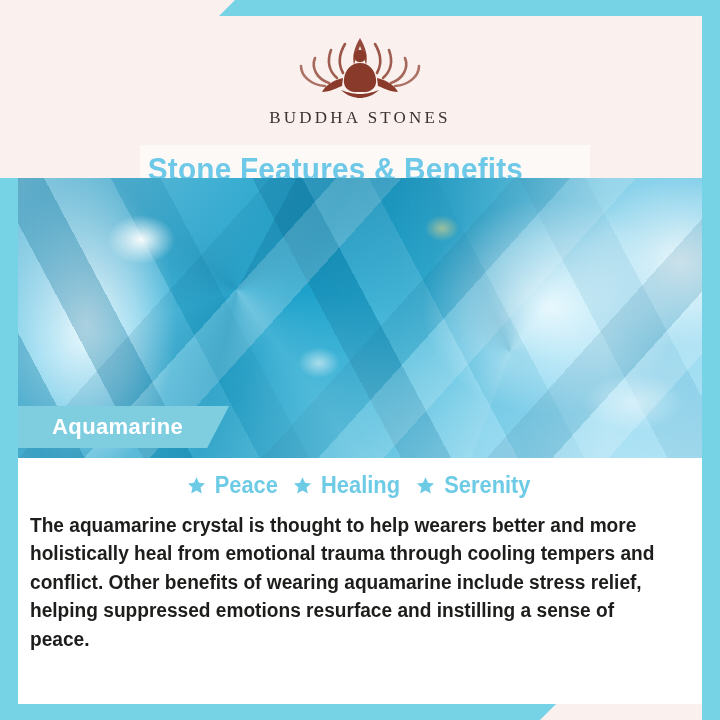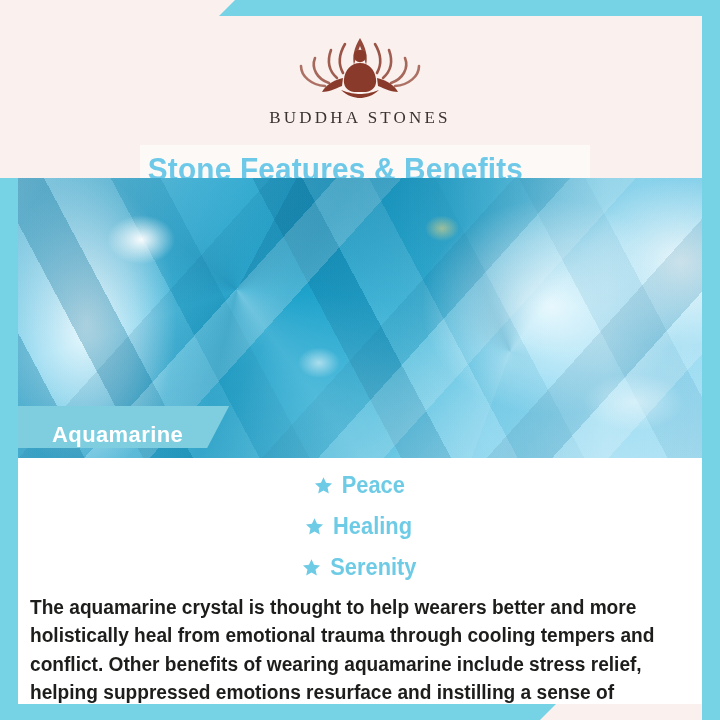--- a/index.html
+++ b/index.html
@@ -176,21 +176,21 @@
   }
 
   
   .stone-label {
     position: absolute;
     left: 0;
     bottom: 10px;
     height: 42px;
     padding: 0 46px 0 34px;
     display: flex;
-    align-items: flex-end;
+    align-items: center;
     background: #7ecee0;
     clip-path: polygon(0 0, 100% 0, calc(100% - 22px) 100%, 0 100%);
   }
   .stone-label-text {
     font-size: 22px;
     font-weight: bold;
     color: #ffffff;
     letter-spacing: 0.4px;
   }
 
@@ -202,21 +202,20 @@
     width: 684px;
     height: 246px;
     background: #ffffff;
   }
   .keywords {
     margin-top: 14px;
     display: flex;
     align-items: center;
     justify-content: center;
     gap: 14px;
-    flex-direction: column;
   }
   .kw {
     display: flex;
     align-items: center;
     gap: 7px;
   }
   .kw-star {
     width: 19px;
     height: 19px;
     display: block;

